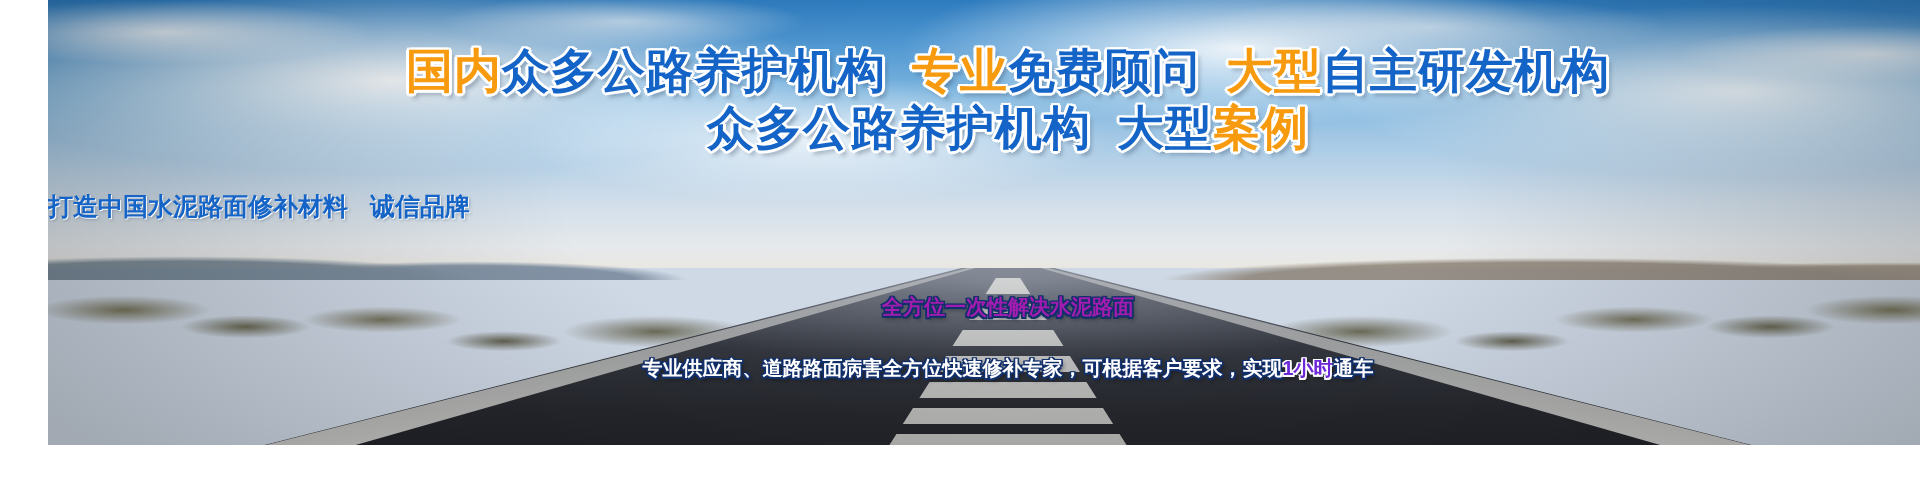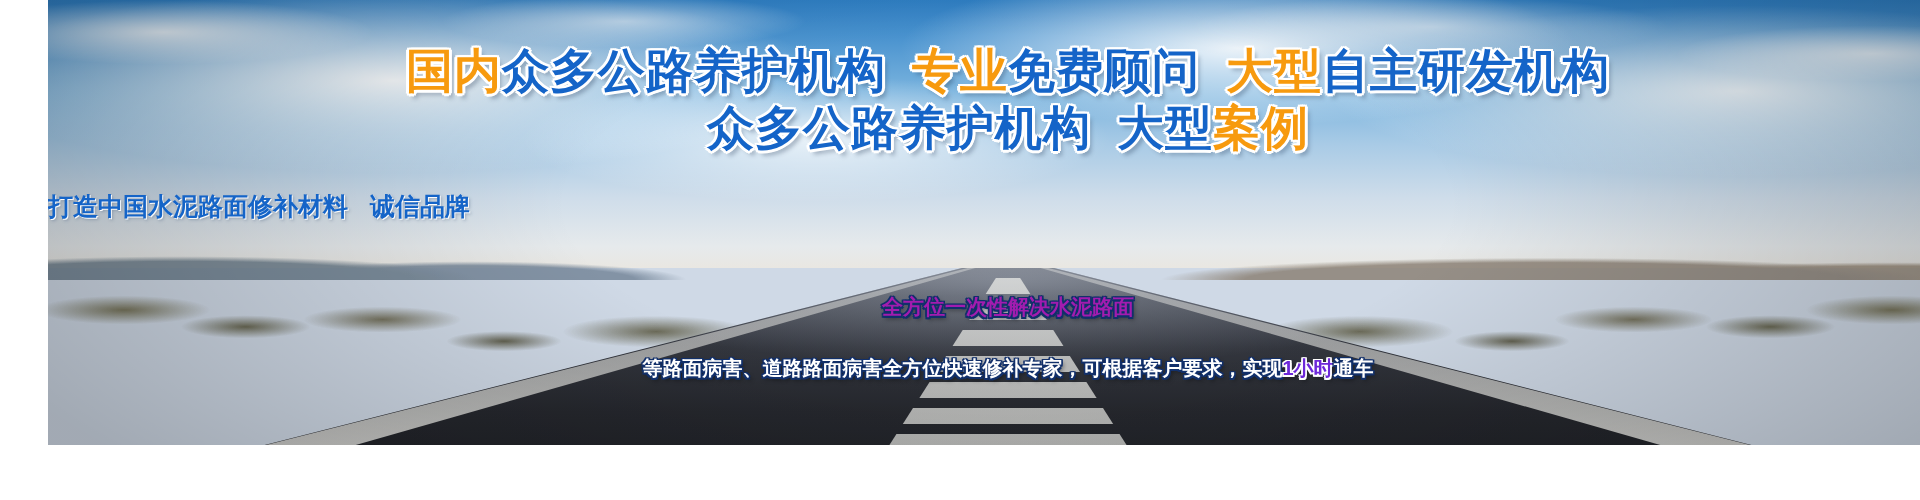--- a/index.html
+++ b/index.html
@@ -211,17 +211,17 @@
     <div class="subhead sub-line1">
       <span>打造中国水泥路面修补材料</span><span class="sub-gap"></span><span>诚信品牌</span>
     </div>
 
     <div class="bottom b-line1">
       <span>全方位一次性解决水泥路面</span>
     </div>
 
 
     <div class="bottom b-line3">
-      <span>等路面病害、道路路面病害全方位快速修补专家，可根据客户要求，实现</span><span class="d-red">1小时</span><span>通车</span>
+      <span>专业供应商、道路路面病害全方位快速修补专家，可根据客户要求，实现</span><span class="d-red">1小时</span><span>通车</span>
     </div>
 
   </div>
 </div>
 
 </body></html>

